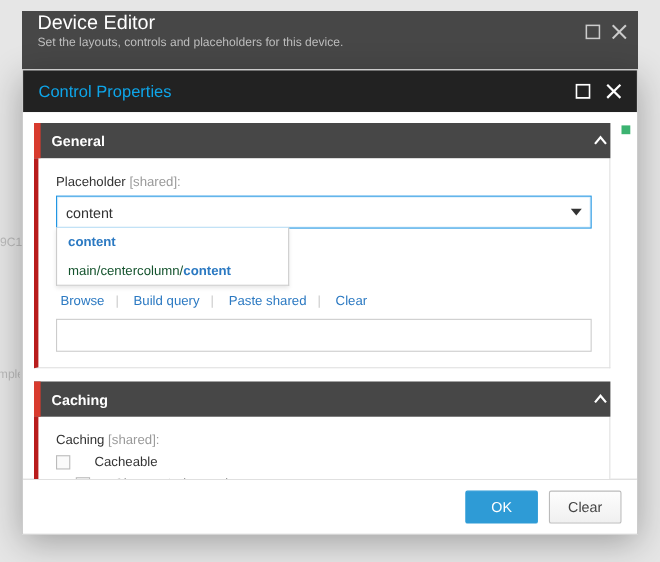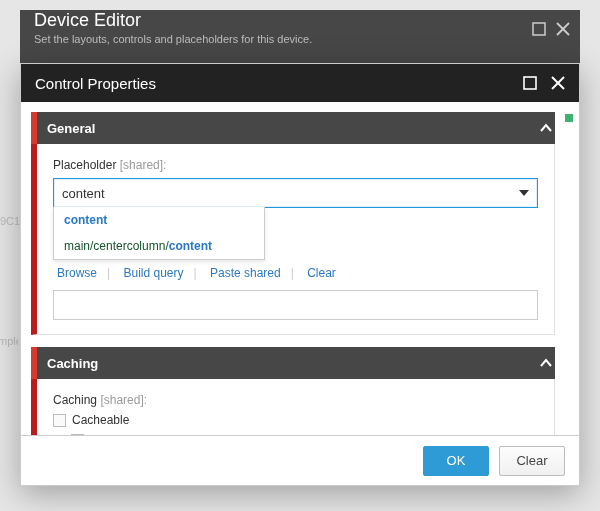--- a/index.html
+++ b/index.html
@@ -30,21 +30,21 @@
     position: absolute;
     left: 20px; top: 63px; right: 20px; bottom: 25px;
     background: #fff;
     border: 1px solid #ccc;
     box-shadow: 0 8px 30px rgba(0,0,0,0.3);
     display: flex;
     flex-direction: column;
   }
   .cp-header {
     background: #222;
-    color: #ffffff;
+    color: #0ea5e9;
     height: 38px;
     padding: 0 14px;
     display: flex; align-items: center;
     font-size: 15px;
   }
   .cp-ctrls { margin-left: auto; display: flex; gap: 14px; align-items: center;}
   .cp-body {
     flex: 1;
     position: relative;
     background: #fff;
@@ -66,21 +66,21 @@
     display: flex;
     align-items: center;
     padding: 0 2px 0 0;
     font-size: 13px;
     position: relative;
   }
   .sec-band .accent { width: 6px; height: 100%; background: #d83b2e; margin-right: 10px;}
   .sec-band .title { font-weight: 600; }
   .sec-band .chev { margin-left: auto; width: 14px; height: 14px; color: #fff; }
   .sec-content {
-    border-left: 6px solid #b91c1c;
+    border-left: 4px solid #b91c1c;
     border-right: 1px solid #e0e0e0;
     border-bottom: 1px solid #e0e0e0;
     background: #fff;
     padding: 14px 16px;
     margin-bottom: 12px;
   }
   .field-label { font-size: 12px; color: #333; margin-bottom: 6px;}
   .shared { color: #9a9a9a; }
   .combo {
     width: 100%;
@@ -119,21 +119,21 @@
   }
   .link-row .sep { color: #ccc; padding: 0 6px;}
   .textbox {
     width: 100%;
     height: 30px;
     border: 1px solid #ccc;
     margin-top: 10px;
     background: #fff;
     padding: 0 8px;
   }
-  .chk-row { display: flex; align-items: center; gap: 6px; font-size: 12px; margin-top: 6px;}
+  .chk-row { display: flex; align-items: center; gap: 22px; font-size: 12px; margin-top: 6px;}
   .chk-sub { margin-left: 18px; }
   .chk { width: 13px; height: 13px; border: 1px solid #bbb; background: #fafafa;}
 
   .green-sq {
     position: absolute;
     right: 6px;
     top: 12px;
     width: 8px; height: 8px; background: #3cb371;
   }
 

